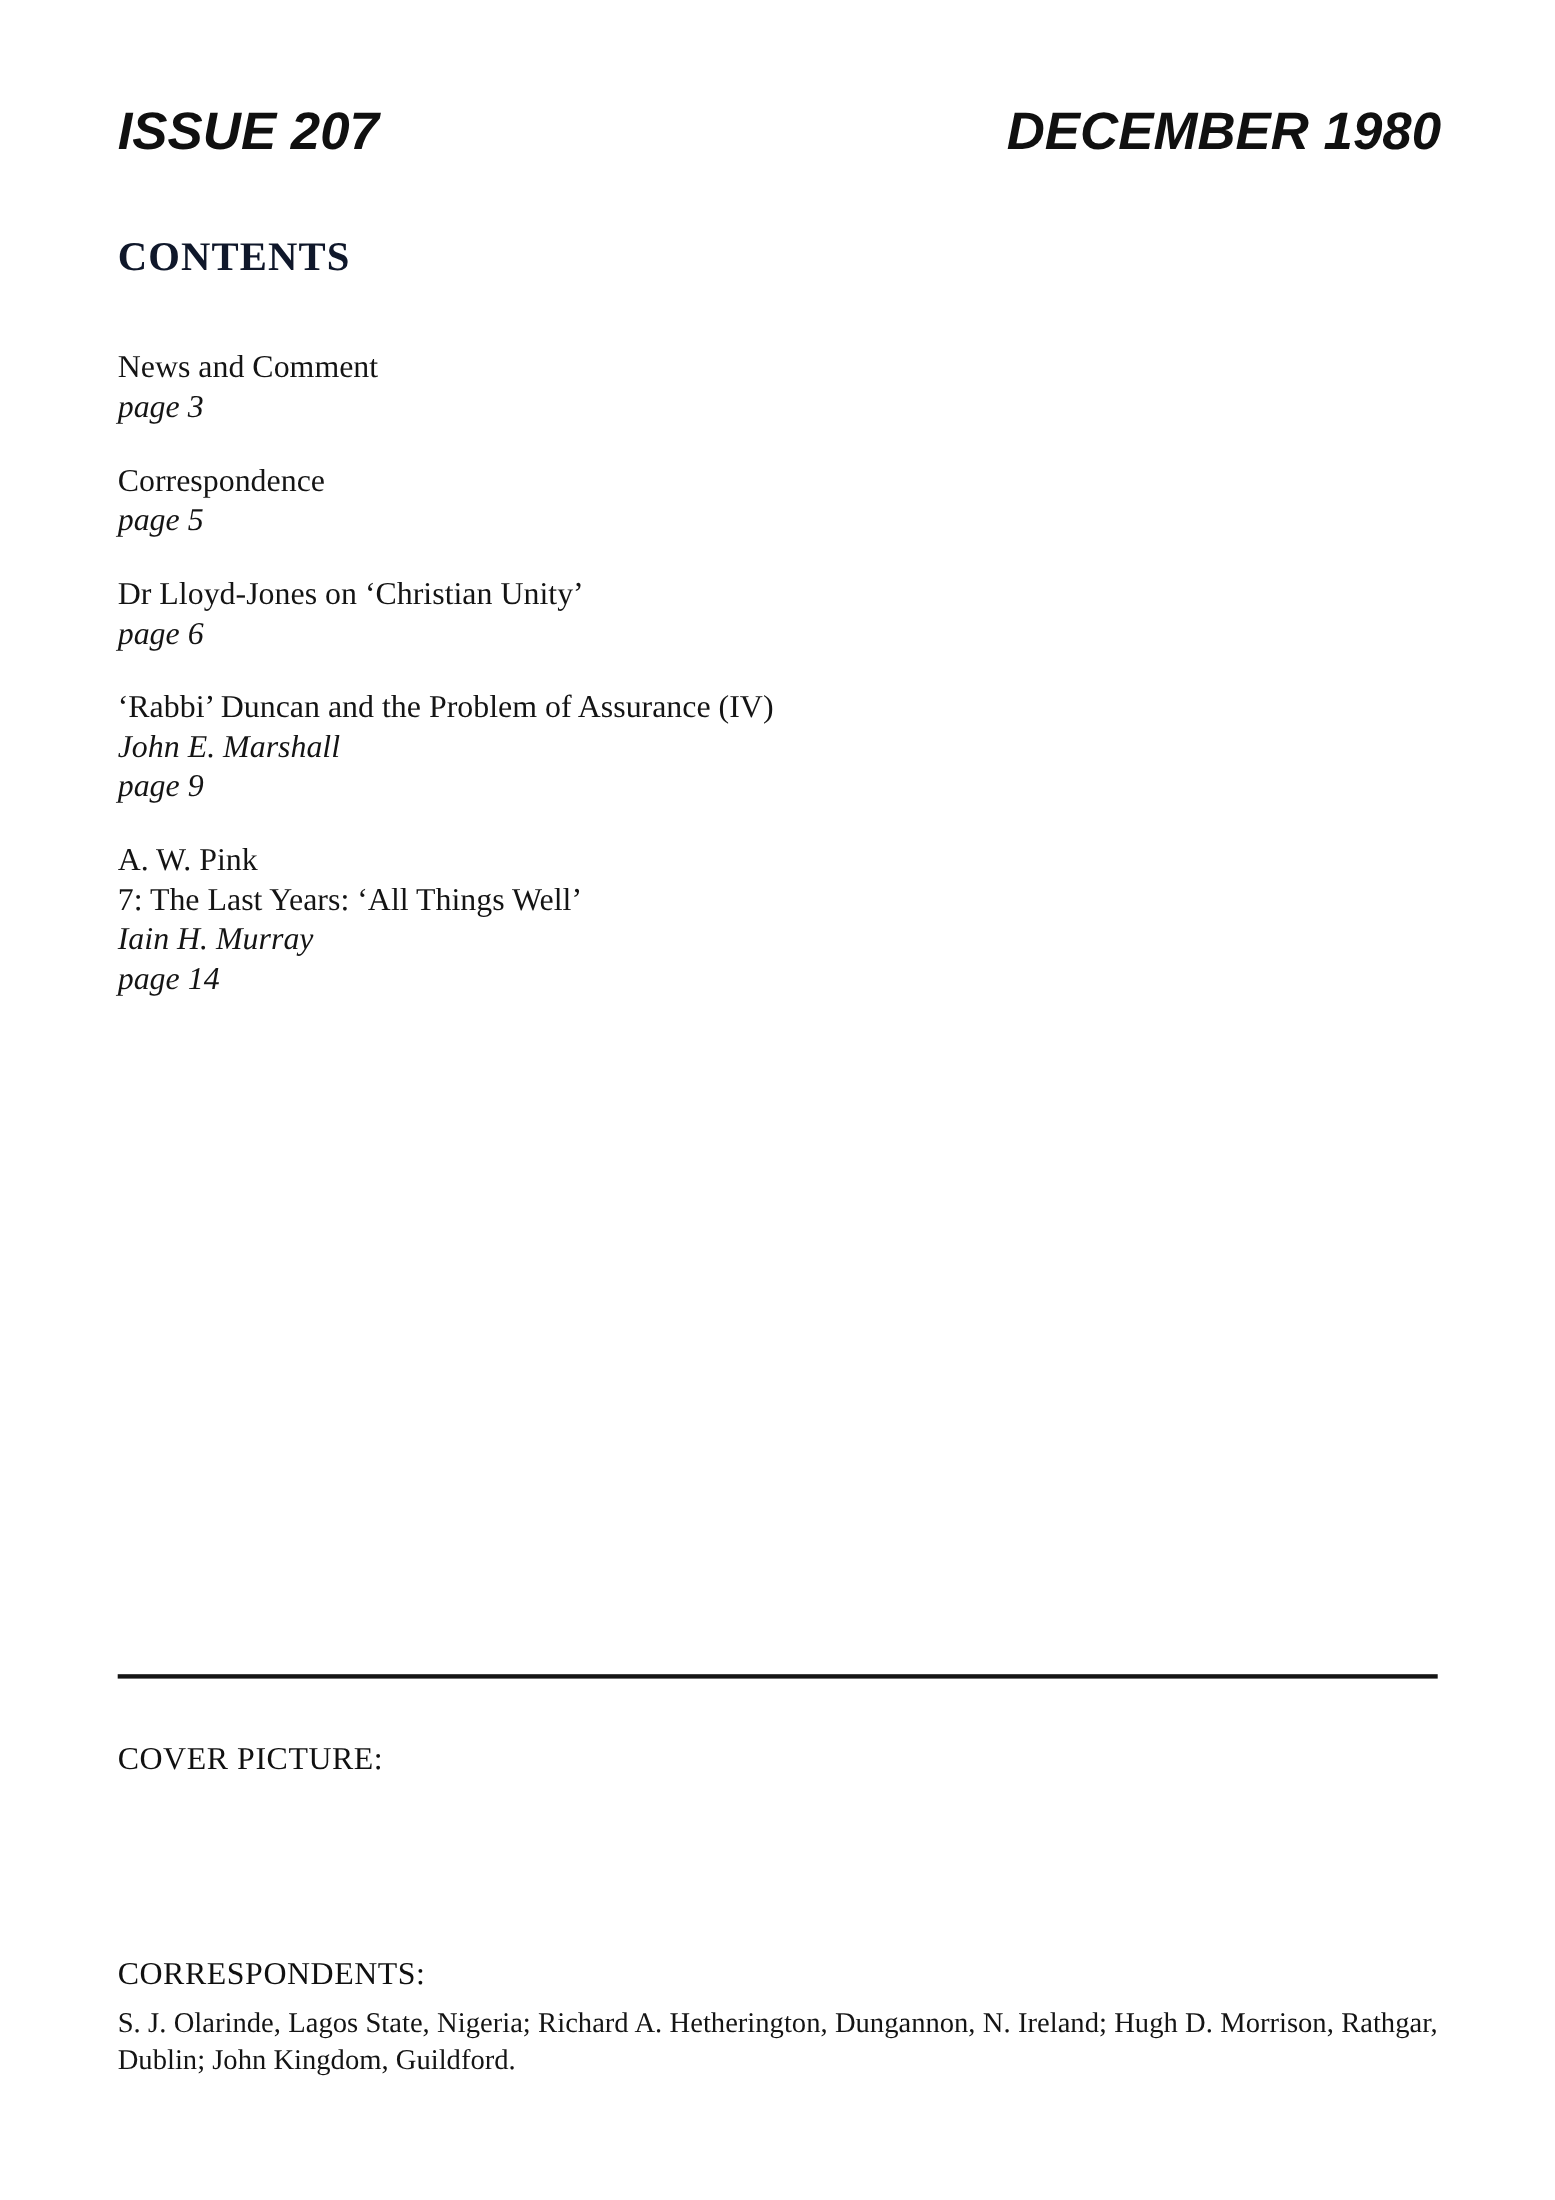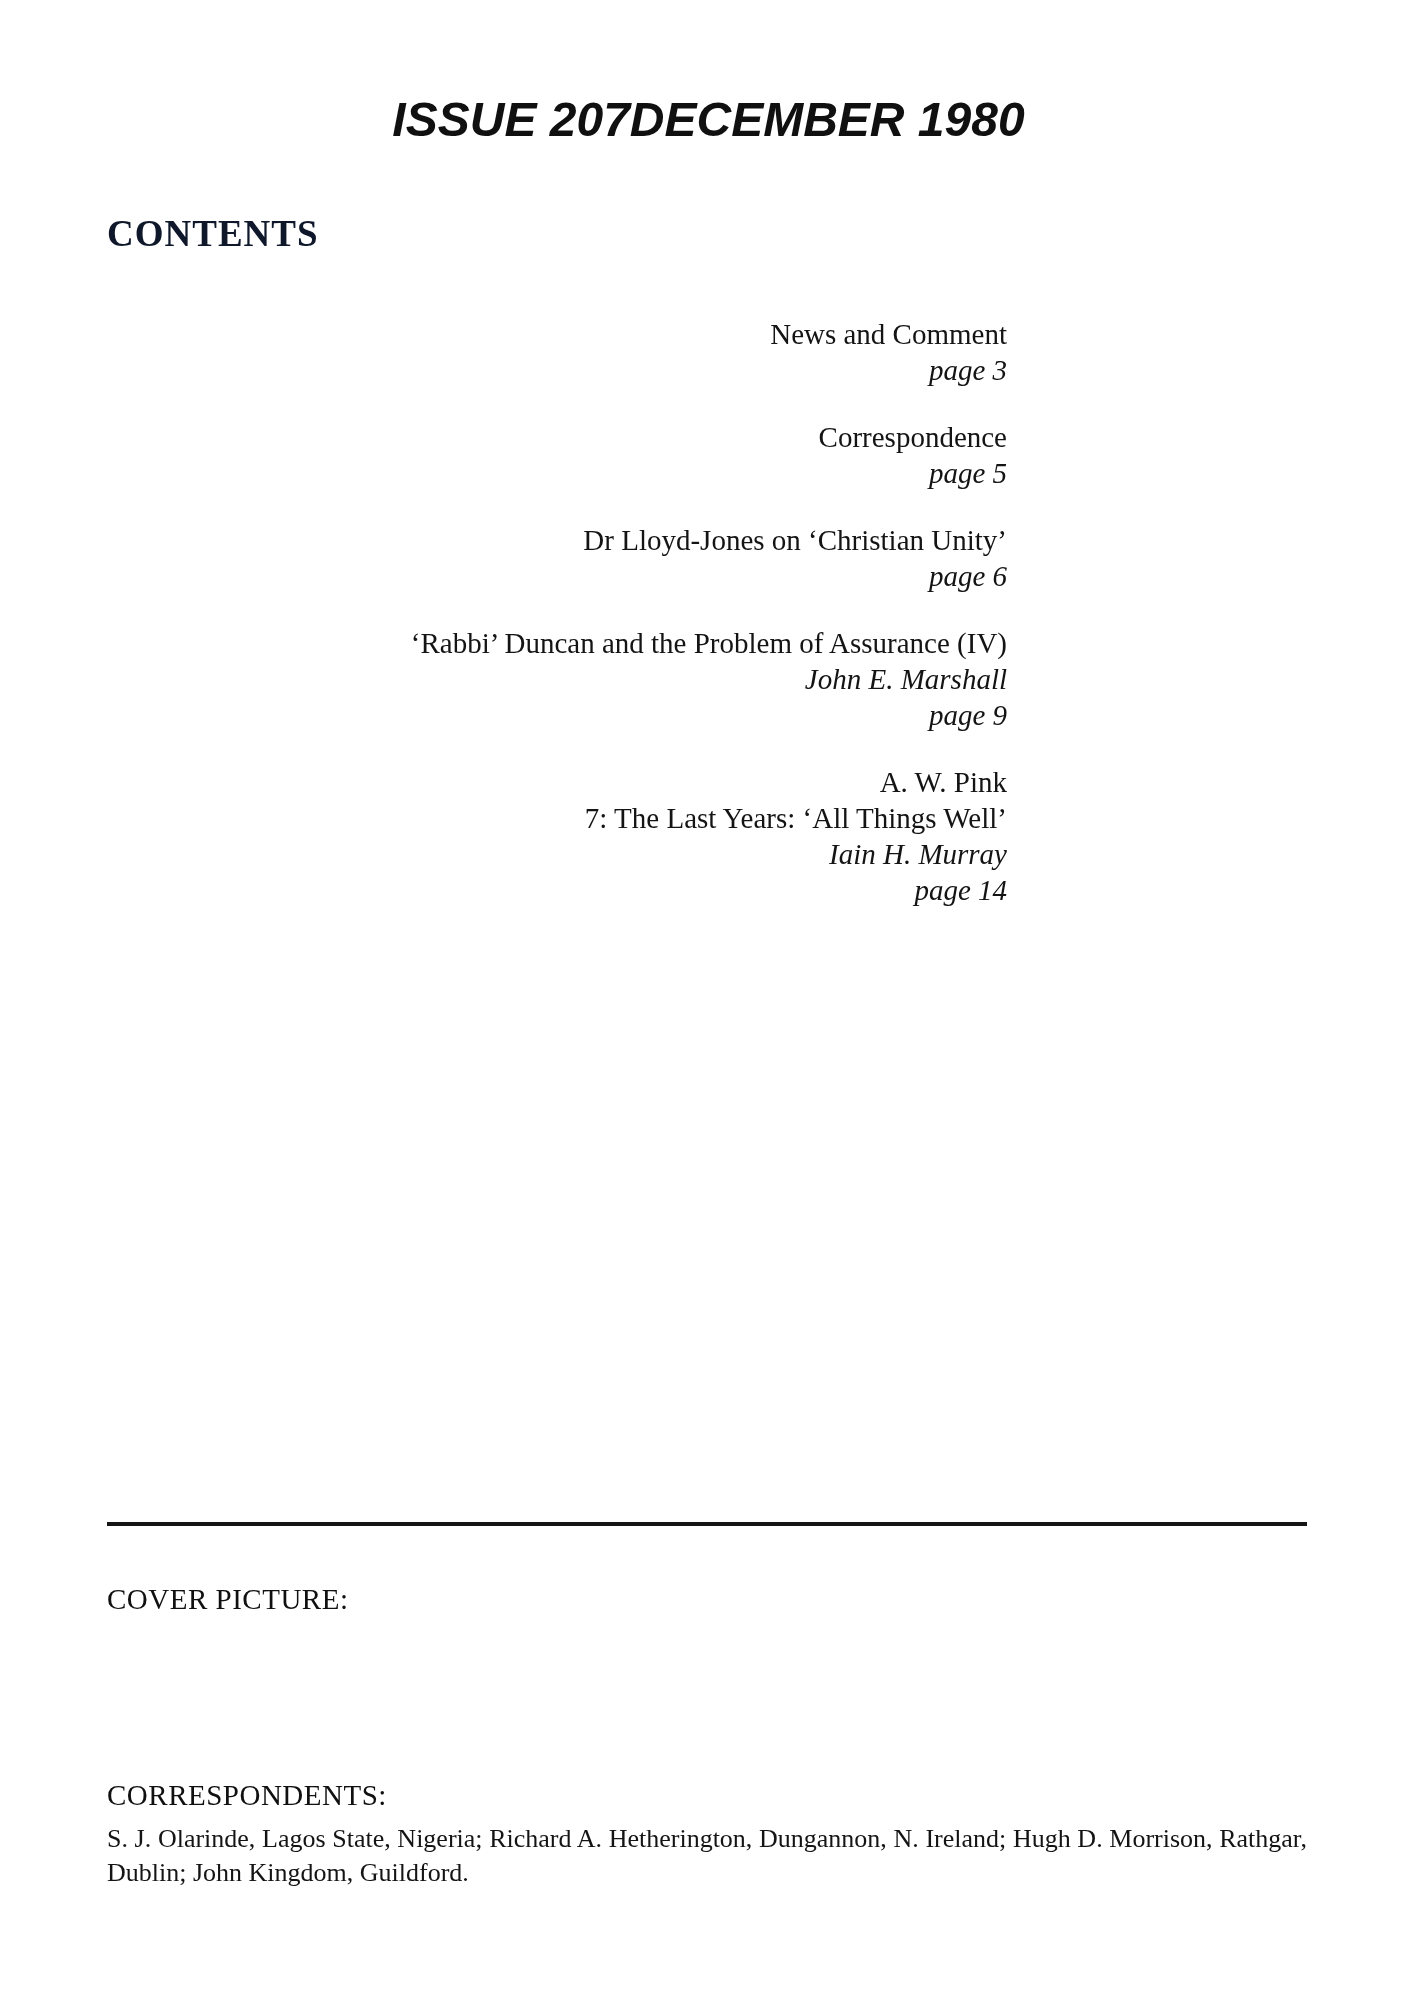--- a/index.html
+++ b/index.html
@@ -16,21 +16,21 @@
     overflow: hidden;
   }
 
   
   .masthead {
     position: absolute;
     top: 96px;
     left: 107px;
     right: 104px;
     display: flex;
-    justify-content: center;
+    justify-content: space-between;
     align-items: baseline;
     font-family: "Liberation Sans", "DejaVu Sans", sans-serif;
     font-weight: bold;
     font-style: italic;
     font-size: 48px;
     line-height: 1;
     letter-spacing: 0px;
     color: #101010;
   }
 
@@ -50,21 +50,20 @@
   
   .toc {
     position: absolute;
     top: 316px;
     left: 107px;
     width: 900px;
     font-family: "Liberation Serif", "DejaVu Serif", serif;
     font-size: 29px;
     line-height: 36px;
     color: #141414;
-    text-align: right;
   }
   .toc-entry { margin: 0 0 31px 0; }
   .toc-line { white-space: nowrap; }
   .toc-line:empty { display: none; }
   .toc-line.italic { font-style: italic; }
 
   
   .divider {
     position: absolute;
     top: 1522px;

